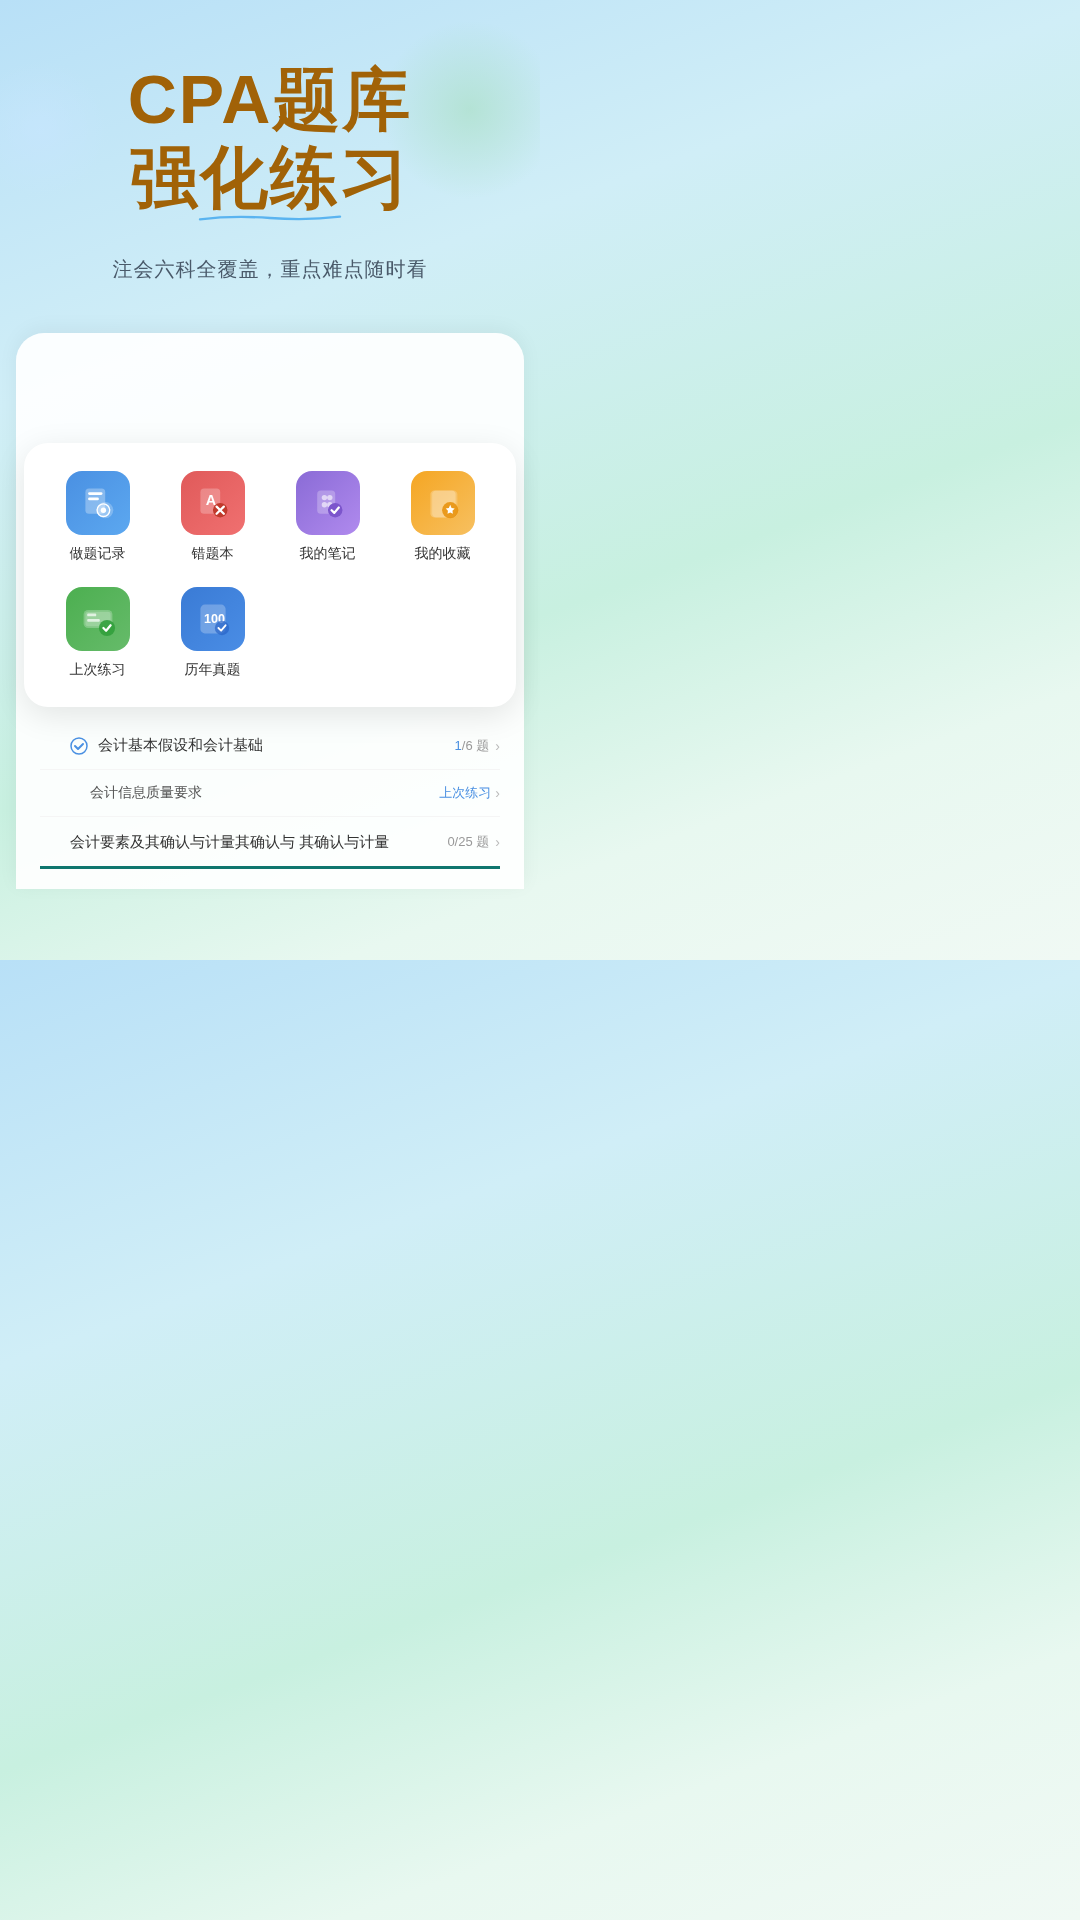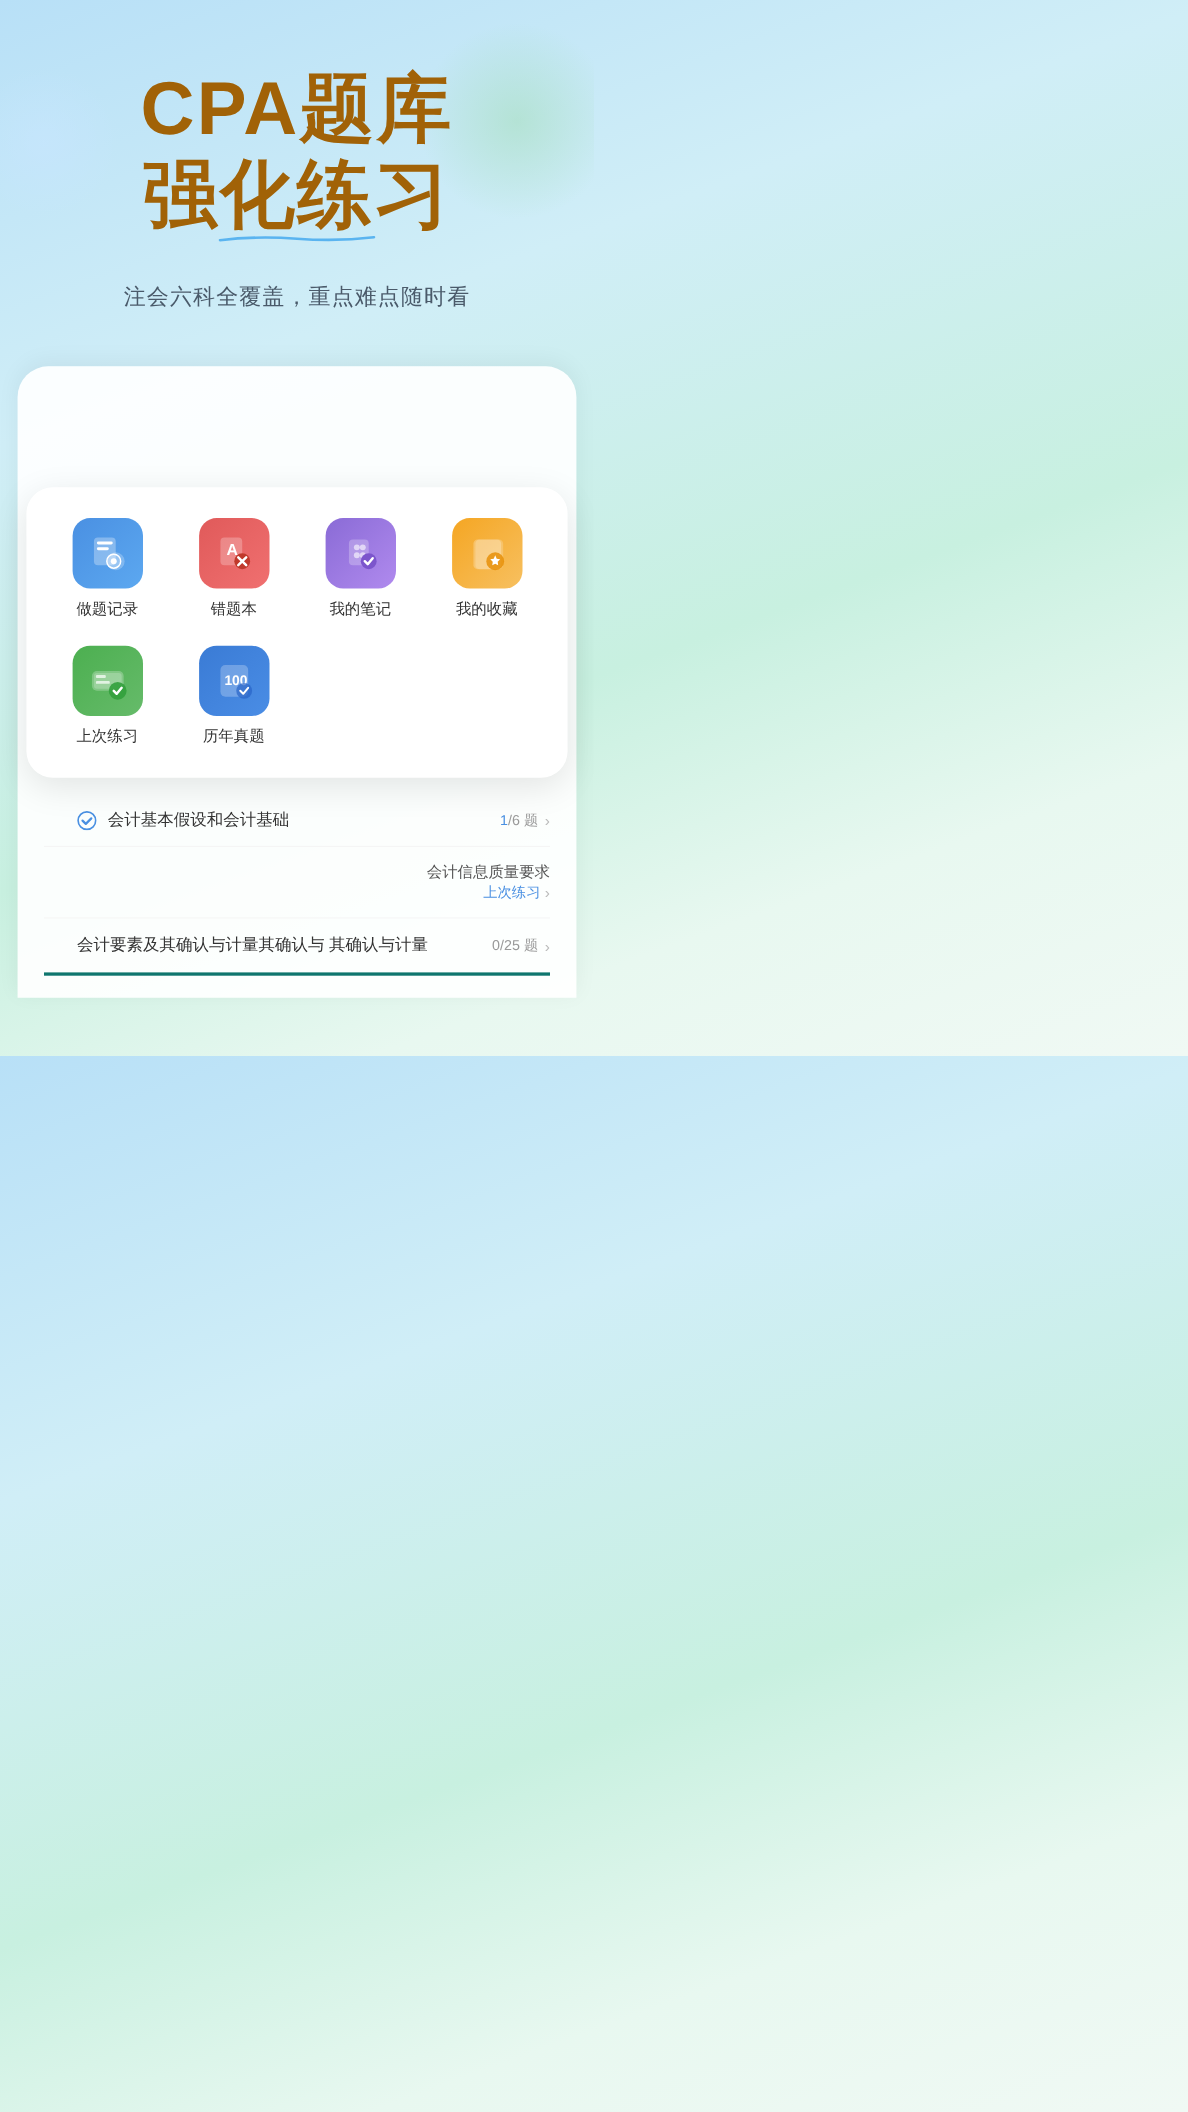--- a/index.html
+++ b/index.html
@@ -284,21 +284,20 @@
       color: #bbb;
       font-size: 14px;
     }
 
     
     .nested-item {
       padding: 14px 0 14px 50px;
       border-bottom: 1px solid #f5f5f5;
       display: flex;
       align-items: flex-end;
-      flex-direction: column;
     }
 
     .nested-title {
       font-size: 14px;
       color: #555;
       flex: 1;
     }
 
     .last-practice-link {
       color: #4a90e2;

